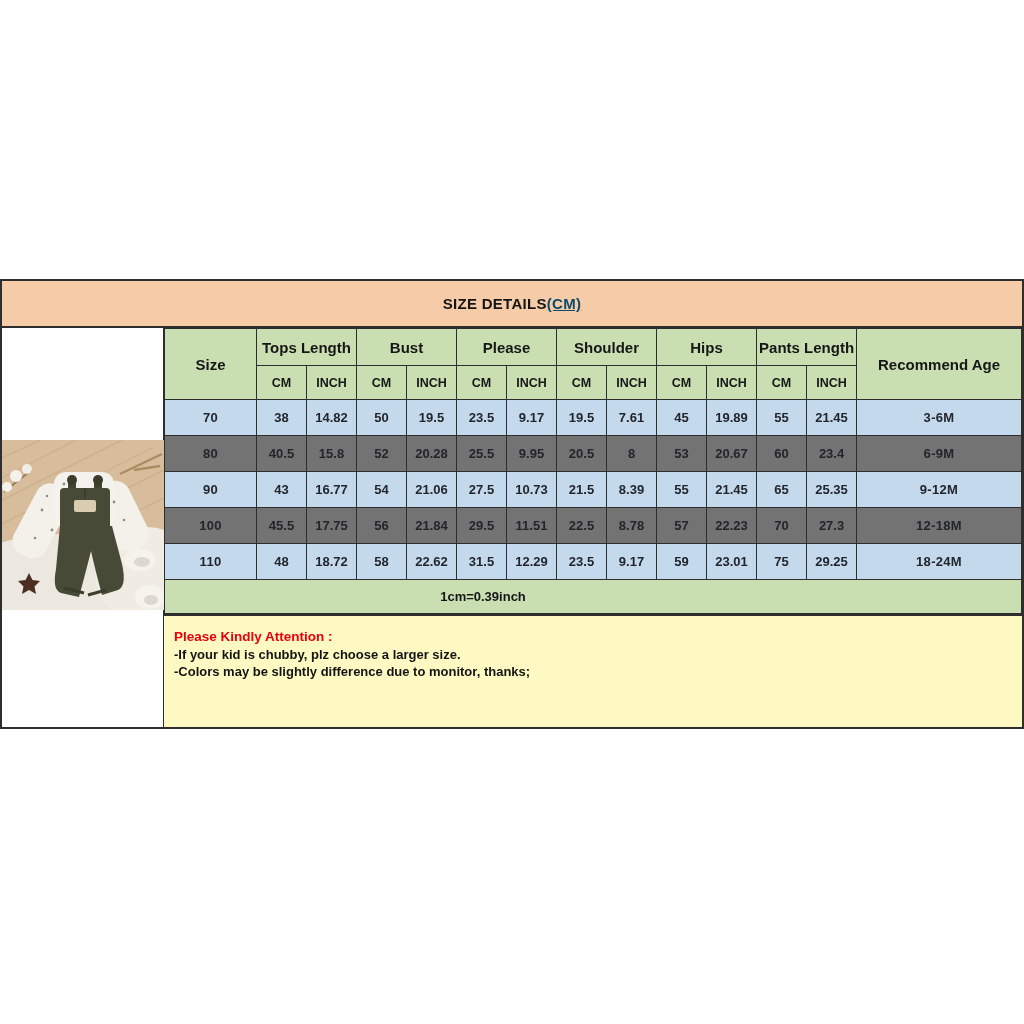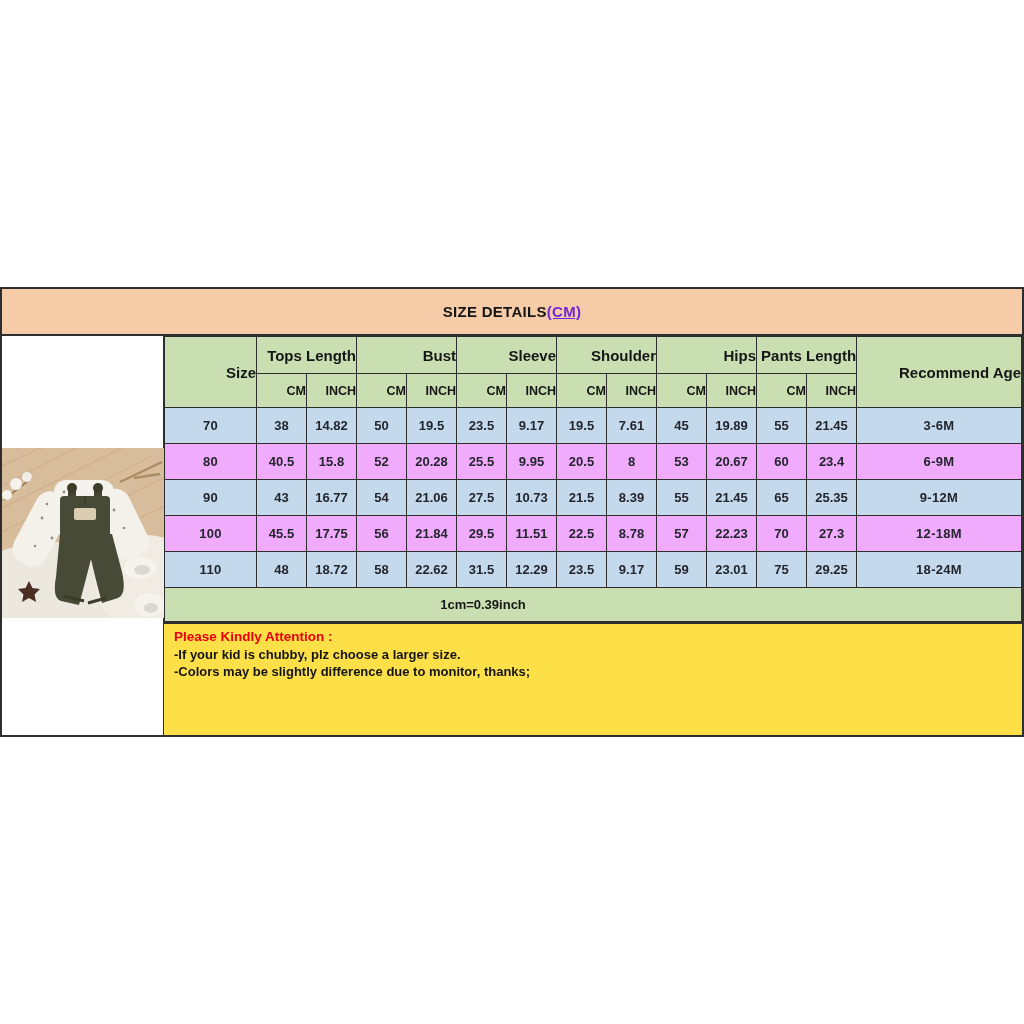--- a/index.html
+++ b/index.html
@@ -1,61 +1,61 @@
 <!DOCTYPE html>
 <html><head>
 <meta charset="utf-8">
 <style>
   * { margin:0; padding:0; box-sizing:border-box; }
   html,body { background:#ffffff; }
   body { width:1024px; height:1024px; position:relative; font-family:"Liberation Sans", sans-serif; }
 
   .sheet {
-    position:absolute; top:287px; left:0; width:1024px; height:450px;
+    position:absolute; top:279px; left:0; width:1024px; height:450px;
     border:2px solid #2e2e2e; background:#ffffff;
   }
 
   .title-bar {
     height:47px; background:#f6cba7; border-bottom:2px solid #2e2e2e;
     display:flex; align-items:center; justify-content:center;
     font-size:15px; font-weight:bold; color:#151515; letter-spacing:.3px;
   }
-  .title-unit { color:#6d28d9; text-decoration:underline; }
+  .title-unit { color:#0c4a6e; text-decoration:underline; }
 
   .body-row { display:flex; height:399px; }
 
   .photo-cell { width:162px; border-right:1px solid #2e2e2e; background:#ffffff; position:relative; flex:none; }
   .photo { position:absolute; top:112px; left:0; width:162px; height:170px; display:block; }
 
   .right-col { flex:1; display:flex; flex-direction:column; overflow:hidden; }
 
   table.size-table { border-collapse:collapse; table-layout:fixed; width:100%; flex:none; }
   .size-table th, .size-table td {
     border:1px solid #2e2e2e; text-align:center; vertical-align:middle;
     font-weight:bold; padding:0; overflow:hidden; white-space:nowrap;
   }
-  .size-table thead th { background:#cadfb1; color:#161616;text-align:right; }
+  .size-table thead th { background:#cadfb1; color:#161616; }
   .group-row th { height:37px; font-size:15px; }
   .unit-row th  { height:34px; font-size:12.5px; }
   .size-head { font-size:15px; }
   .age-head  { font-size:15px; }
 
   .size-table tbody td { height:36px; font-size:13px; color:#23252c; }
   .row-blue  td { background:#c4d9ec; }
-  .row-peach td { background:#f0abfc; }
+  .row-peach td { background:#737373; }
   td.size-col, td.age-col { font-size:16px; color:#0f1013; letter-spacing:.3px; }
 
   .footer-row td {
     background:#cadfb1; height:34px; font-size:13px; color:#161616;
     padding-right:220px;
   }
 
   .notes {
-    flex:1; background:#fde047; border-top:2px solid #2e2e2e;
-    padding:4px 10px 0 10px; font-size:13px; font-weight:bold;
+    flex:1; background:#fef9c3; border-top:2px solid #2e2e2e;
+    padding:12px 10px 0 10px; font-size:13px; font-weight:bold;
     color:#141414; line-height:17.5px;
   }
   .notes-title { color:#e8000d; font-size:13.5px; }
 </style>
 </head>
 <body>
 
 <div class="sheet">
 
   <div class="title-bar">
@@ -150,21 +150,21 @@
             <col style="width:50px">
           <col style="width:50px">
             <col style="width:50px">
           <col>
         </colgroup>
         <thead>
           <tr class="group-row">
             <th rowspan="2" class="size-head">Size</th>
             <th colspan="2">Tops Length</th>
             <th colspan="2">Bust</th>
-            <th colspan="2">Sleeve</th>
+            <th colspan="2">Please</th>
             <th colspan="2">Shoulder</th>
             <th colspan="2">Hips</th>
             <th colspan="2">Pants Length</th>
             <th rowspan="2" class="age-head">Recommend Age</th>
           </tr>
           <tr class="unit-row">
             <th>CM</th>
             <th>INCH</th>
             <th>CM</th>
             <th>INCH</th>

